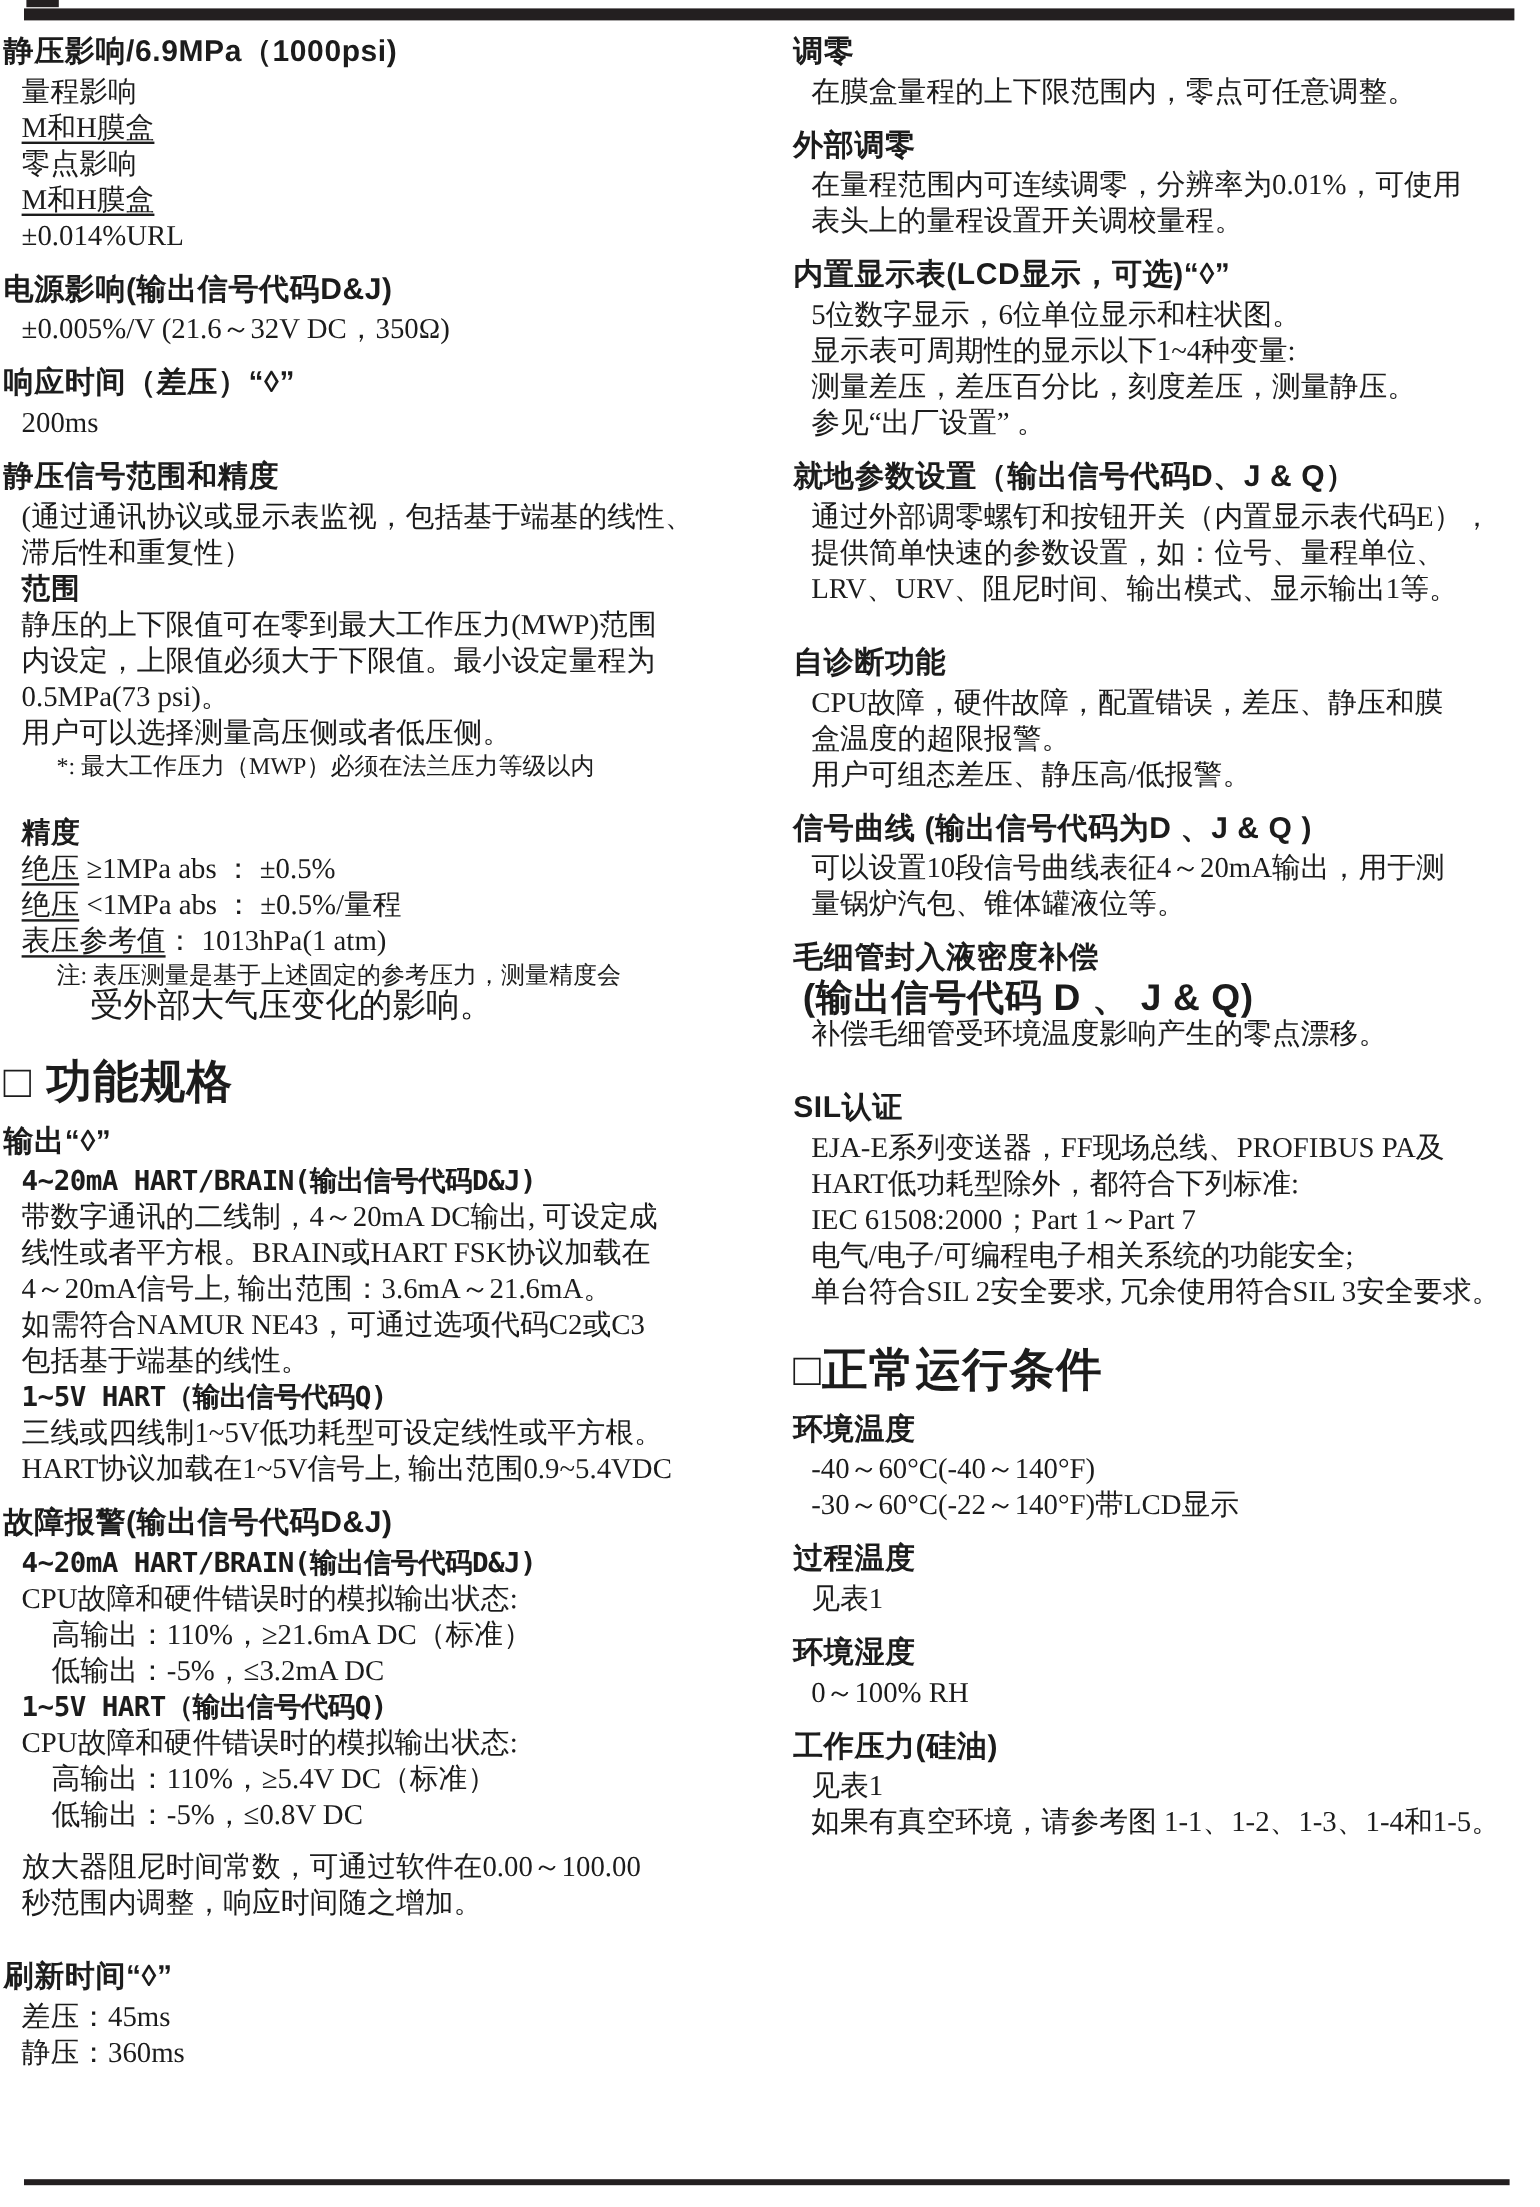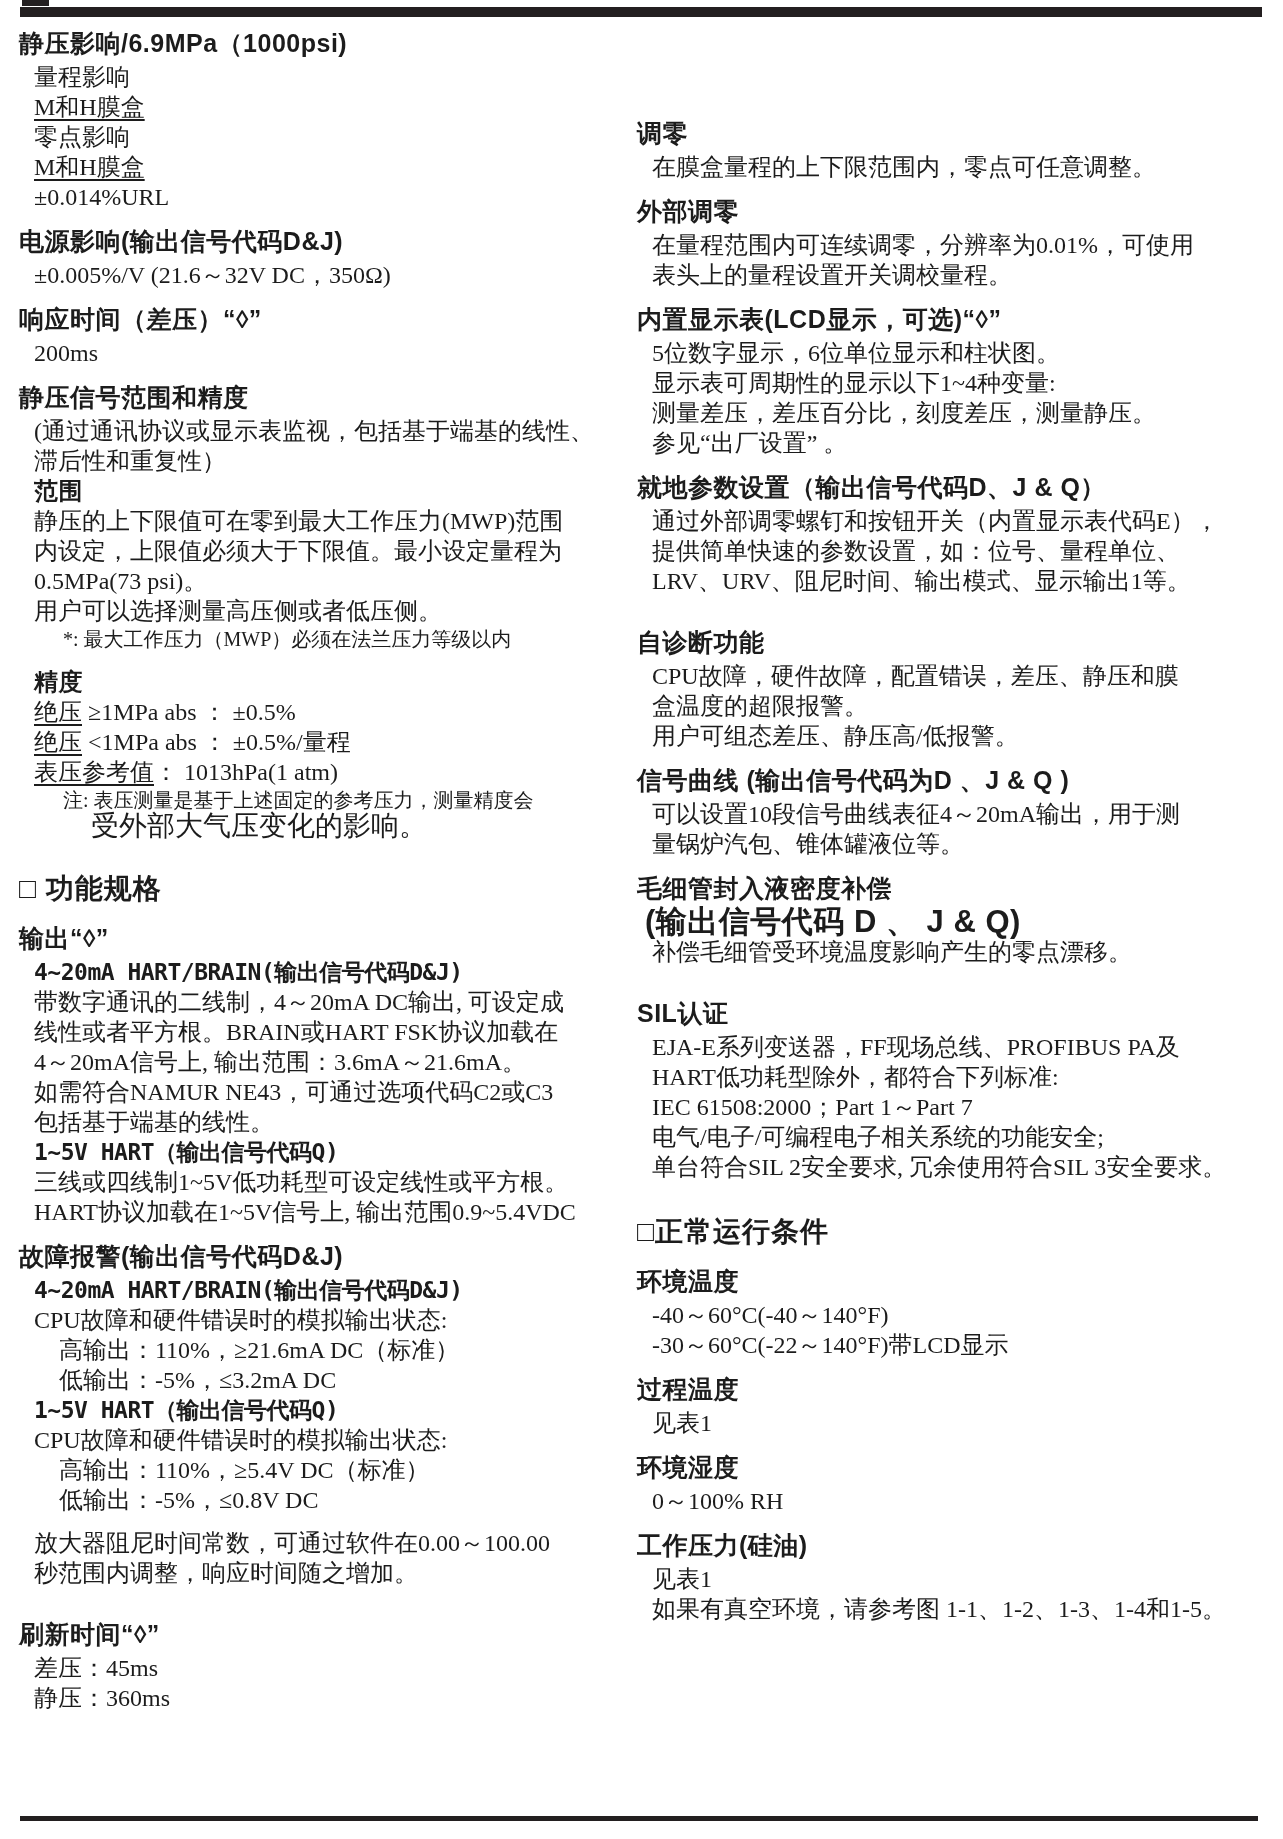--- a/index.html
+++ b/index.html
@@ -28,40 +28,39 @@
     background: #231f20;
   }
   .bottom-rule {
     position: absolute;
     top: 1816px; left: 20px; right: 25px;
     height: 5px;
     background: #231f20;
   }
   .columns {
     display: flex;
-    padding: 27px 20px 0 19px;
-    gap: 18px;
-    align-items: center;
+    padding: 27px 20px 0 3px;
+    gap: 58px;
   }
   .col { width: 600px; flex: 0 0 auto; }
   .col.right { width: 605px; }
   section { margin-bottom: 13px; }
   section.gap-top { margin-top: 30px; }
   .h3 {
     font-family: "Liberation Sans", sans-serif;
     font-weight: bold;
     font-size: 25px;
     line-height: 33px;
     margin: 0 0 2px 0;
     letter-spacing: 0.5px;
   }
   .h2 {
     font-family: "Liberation Sans", sans-serif;
     font-weight: bold;
-    font-size: 28px;
+    font-size: 38px;
     line-height: 40px;
     margin: 10px 0 6px 0;
     letter-spacing: 1px;
   }
   .line {
     font-size: 24px;
     line-height: 30px;
     padding-left: 15px;
   }
   .line.body2 { padding-left: 40px; }
@@ -86,21 +85,21 @@
   .line.note {
     font-size: 20px;
     line-height: 26px;
     padding-left: 44px;
   }
   .line.note2 {
     font-size: 28px;
     line-height: 26px;
     padding-left: 72px;
   }
-  .line.gap { margin-top: 15px; }
+  .line.gap { margin-top: 28px; }
   .u { text-decoration: underline; text-underline-offset: 4px; }
 </style>
 </head>
 <body>
 
 <div class="top-mark"></div>
 <div class="top-rule"></div>
 
 <div class="columns">
   <div class="col left" id="col-left">

